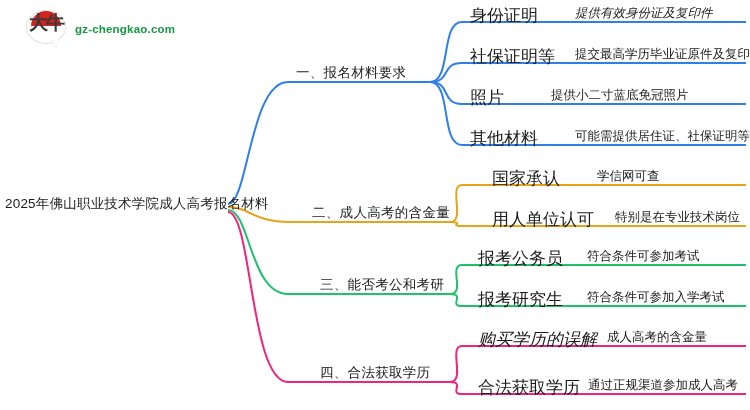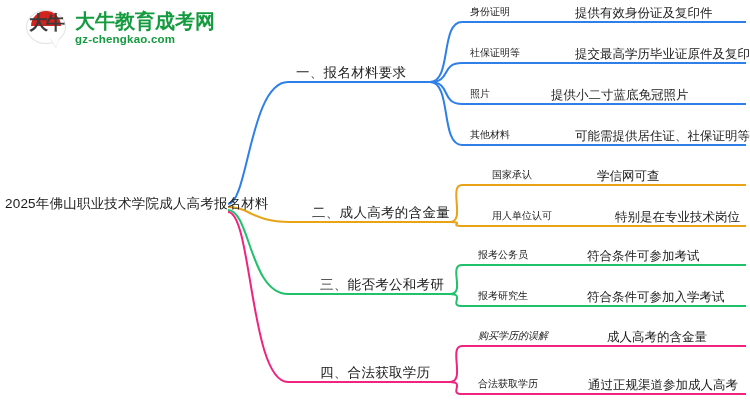--- a/index.html
+++ b/index.html
@@ -108,35 +108,34 @@
     left: 5px;
     top: 197px;
     font-size: 13.5px;
     font-weight: normal;
     letter-spacing: 0.2px;
   }
   .branch-label {
     font-size: 13.5px;
     letter-spacing: 0.3px;
   }
-  .leaf-key { font-size: 10px; }
+  .leaf-key { font-size: 17px; }
   .leaf-val { font-size: 12.5px; }
 </style>
 </head>
 <body>
 
 <div id="logo">
   <div id="logo-mark">
     <div class="bubble"></div>
     <div class="bubble-tail"></div>
     <div class="red-arc"></div>
     <div class="mark-text">大牛</div>
   </div>
   <div id="logo-text">
-    <div id="logo-title">大牛教育成考网</div>
     <div id="logo-sub">gz-chengkao.com</div>
   </div>
 </div>
 
 <svg id="wires" viewBox="0 0 750 410" xmlns="http://www.w3.org/2000/svg">
 
   <path d="M228,204 C248,204 250,82 288,82" fill="none" stroke="#2f7fe8" stroke-width="2"></path>
 
   <path d="M288,82 L430,82" fill="none" stroke="#2f7fe8" stroke-width="2"></path>
 
@@ -170,21 +169,21 @@
   <path d="M450,382 C466,382 448,394 462,394" fill="none" stroke="#f0247f" stroke-width="2"></path>
   <path d="M462,346 L746,346" fill="none" stroke="#f0247f" stroke-width="2"></path>
   <path d="M462,394 L746,394" fill="none" stroke="#f0247f" stroke-width="2"></path>
 </svg>
 
 <div class="node" id="root-node">2025年佛山职业技术学院成人高考报名材料</div>
 
 <div class="node branch-label" style="left:296px; top:66px;">一、报名材料要求</div>
 
 <div class="node leaf-key" style="left:470px; top:7px;">身份证明</div>
-<div class="node leaf-val" style="left:575px; top:7px;">提供有效身份证及复印件</div>
+<div class="node leaf-val" style="left:575px; top:7px;font-style:italic;">提供有效身份证及复印件</div>
 
 <div class="node leaf-key" style="left:470px; top:48px;">社保证明等</div>
 <div class="node leaf-val" style="left:575px; top:48px;">提交最高学历毕业证原件及复印件</div>
 
 <div class="node leaf-key" style="left:470px; top:89px;">照片</div>
 <div class="node leaf-val" style="left:551px; top:89px;">提供小二寸蓝底免冠照片</div>
 
 <div class="node leaf-key" style="left:470px; top:130px;">其他材料</div>
 <div class="node leaf-val" style="left:575px; top:130px;">可能需提供居住证、社保证明等</div>
 

